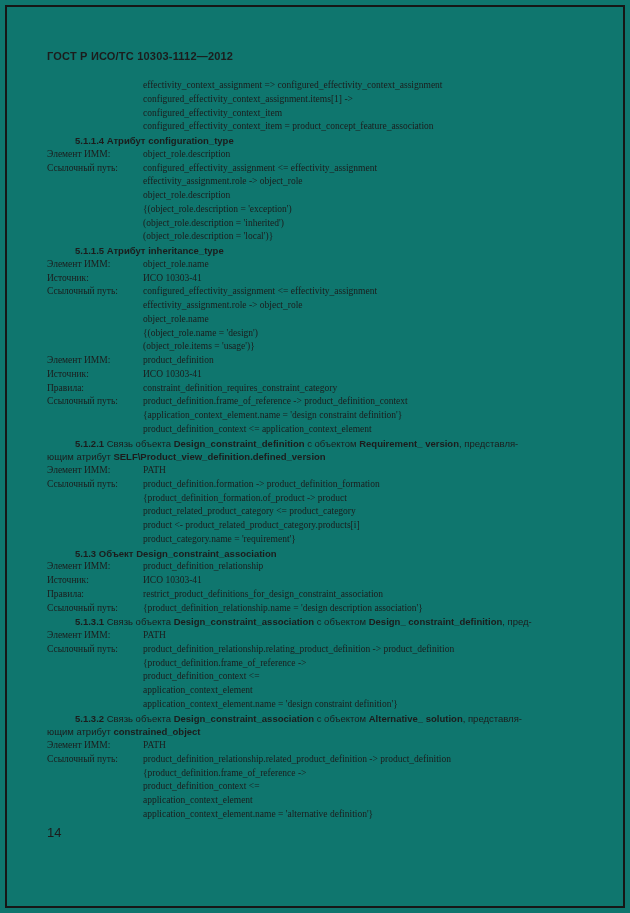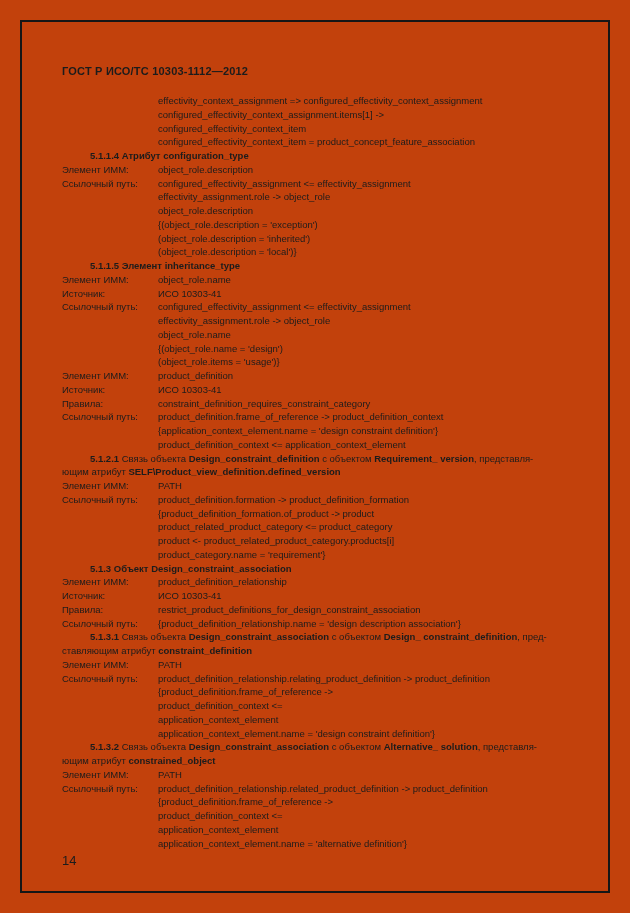--- a/index.html
+++ b/index.html
@@ -3,36 +3,36 @@
 <meta charset="utf-8">
 <style>
   * { box-sizing: border-box; }
   html, body { margin: 0; padding: 0; }
   body {
     width: 630px; height: 913px;
     background: #ffffff;
     font-family: "Liberation Sans", sans-serif;
     color: #1c1c1c;
   }
-  .sheet { width: 630px; height: 913px; padding: 20px; background: #c2410c; }
+  .sheet { width: 630px; height: 913px; padding: 5px; background: #0f766e; }
   .inner {
     width: 100%; height: 100%;
     border: 2px solid #161616;
     padding: 43px 38px 0 40px;
     overflow: hidden;
   }
   .doc-header {
     font-weight: bold;
     font-size: 11px;
     letter-spacing: 0.2px;
     margin-bottom: 17px;
     white-space: nowrap;
   }
   .body-lines { font-size: 9.5px; line-height: 13.75px; }
-  .line { display: flex; white-space: nowrap; }
+  .line { display: flex; white-space: nowrap; font-family: Liberation Serif, serif; }
   .label { flex: 0 0 96px; width: 96px; }
   .value { flex: 1; min-width: 0; white-space: nowrap; }
   .hline { white-space: nowrap; }
   .heading { padding-left: 28px; }
   .heading2 { padding-left: 0; }
   .bold { font-weight: bold; margin-top: 44px; }
   .page-number { font-size: 13px; margin-top: 3px; }
 </style>
 </head>
 <body>
@@ -79,21 +79,21 @@
           <span class="value">{(object_role.description = 'exception')</span>
         </div>
         <div class="line">
           <span class="label"></span>
           <span class="value">(object_role.description = 'inherited')</span>
         </div>
         <div class="line">
           <span class="label"></span>
           <span class="value">(object_role.description = 'local')}</span>
         </div>
-        <div class="hline heading"><span class="bold">5.1.1.5 Элемент </span><span class="bold">inheritance_type</span></div>
+        <div class="hline heading"><span class="bold">5.1.1.5 Атрибут </span><span class="bold">inheritance_type</span></div>
         <div class="line">
           <span class="label">Элемент ИММ:</span>
           <span class="value">object_role.name</span>
         </div>
         <div class="line">
           <span class="label">Источник:</span>
           <span class="value">ИСО 10303-41</span>
         </div>
         <div class="line">
           <span class="label">Ссылочный путь:</span>
@@ -176,21 +176,20 @@
         </div>
         <div class="line">
           <span class="label">Правила:</span>
           <span class="value">restrict_product_definitions_for_design_constraint_association</span>
         </div>
         <div class="line">
           <span class="label">Ссылочный путь:</span>
           <span class="value">{product_definition_relationship.name = 'design description association'}</span>
         </div>
         <div class="hline heading"><span class="bold">5.1.3.1 </span><span>Связь объекта </span><span class="bold">Design_constraint_association</span><span> с объектом </span><span class="bold">Design_ constraint_definition</span><span>, пред-</span></div>
-        <div class="hline heading2"><span>ставляющим атрибут </span><span class="bold">constraint_definition</span></div>
         <div class="line">
           <span class="label">Элемент ИММ:</span>
           <span class="value">PATH</span>
         </div>
         <div class="line">
           <span class="label">Ссылочный путь:</span>
           <span class="value">product_definition_relationship.relating_product_definition -&gt; product_definition</span>
         </div>
         <div class="line">
           <span class="label"></span>

